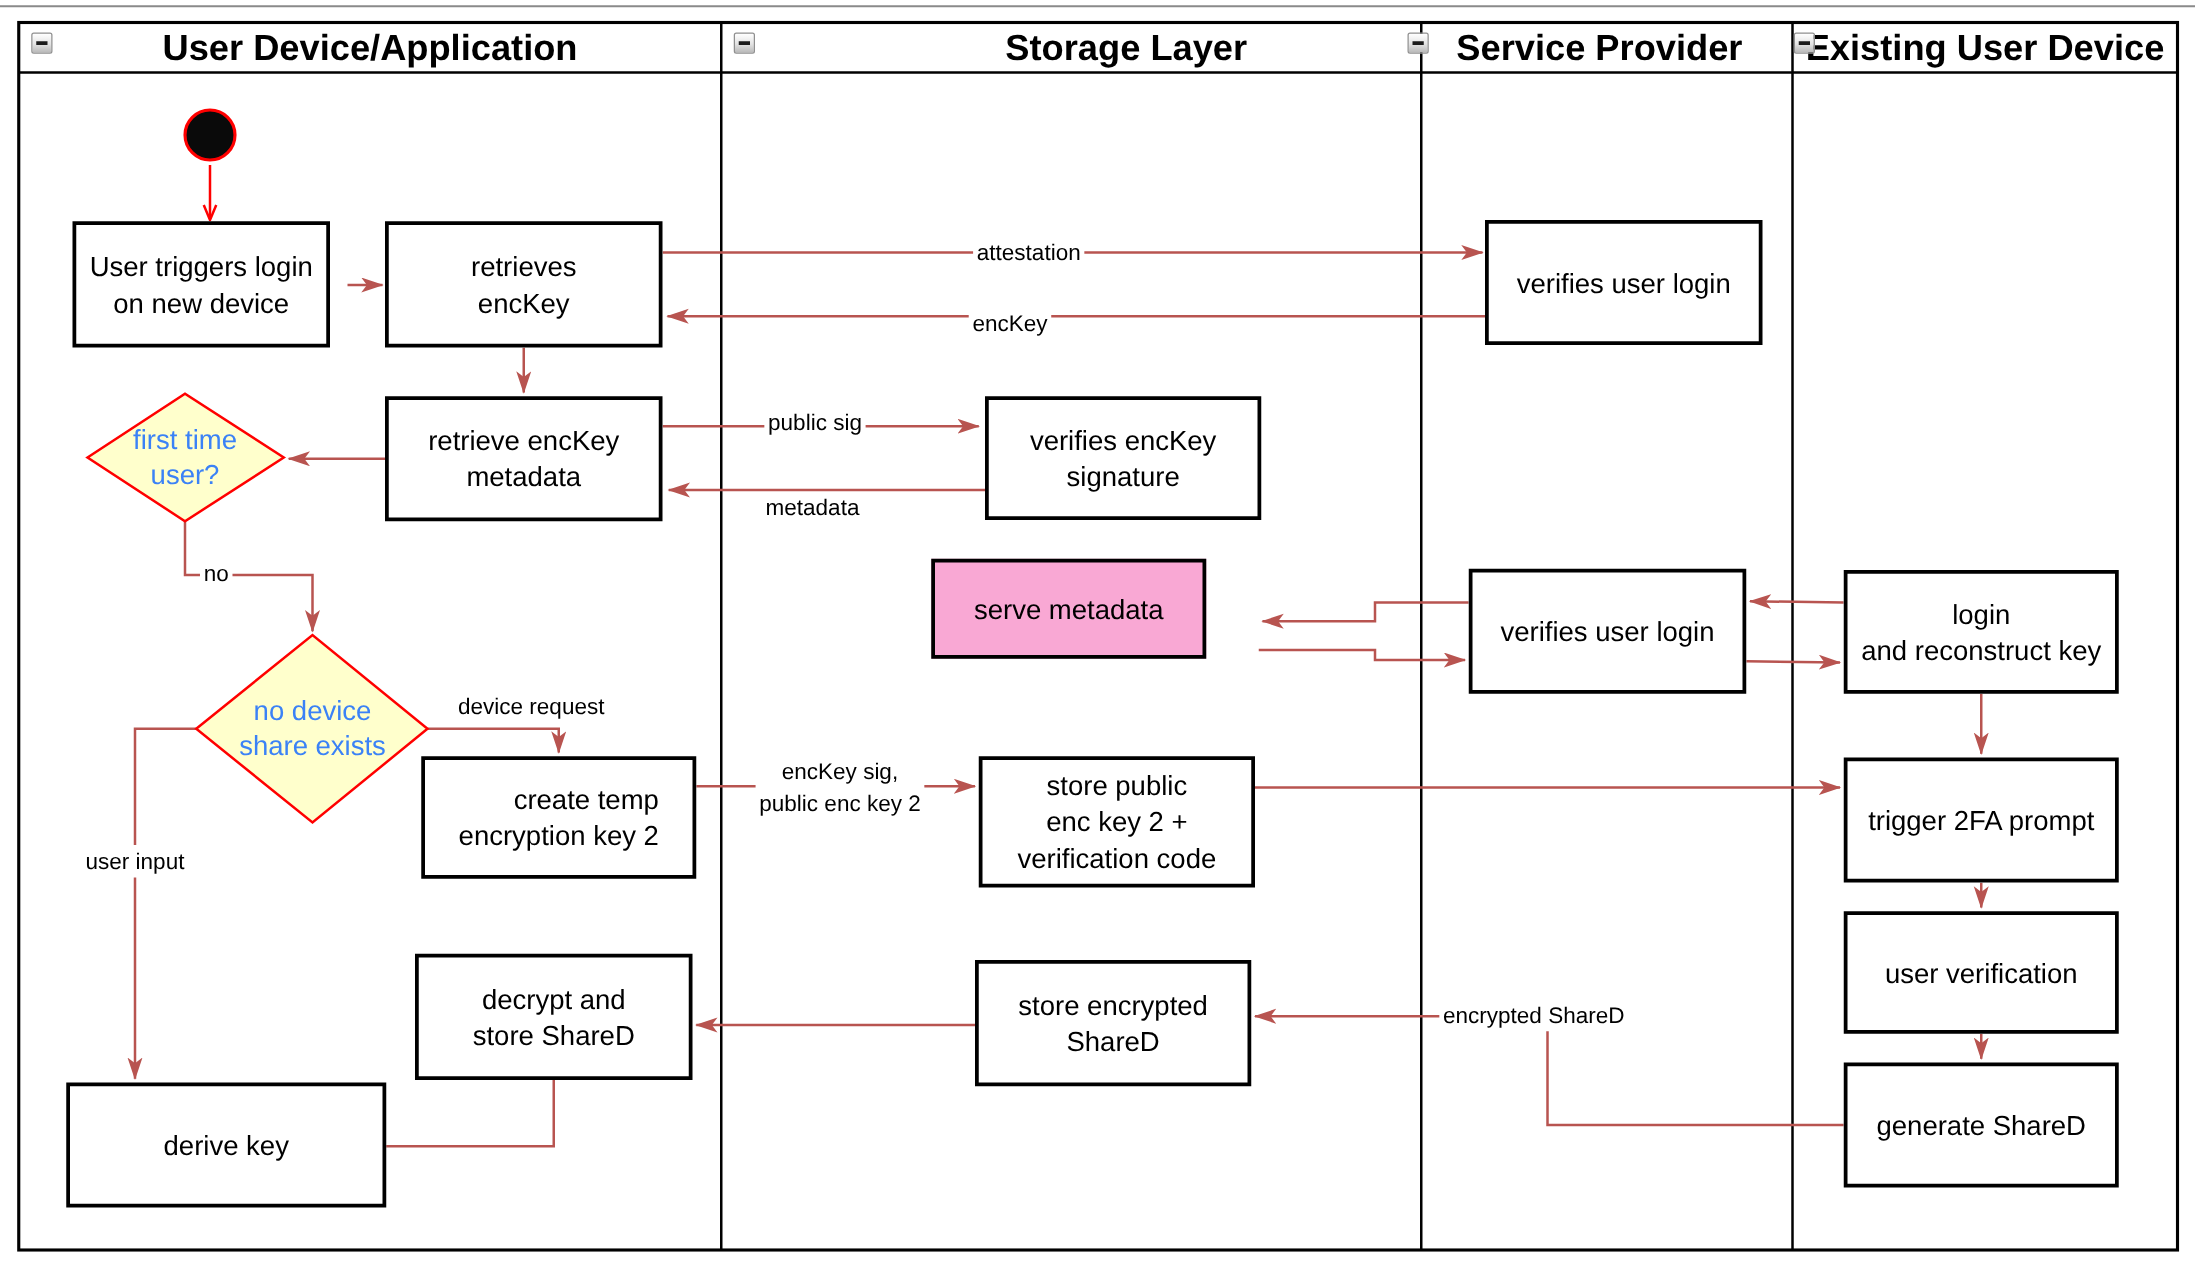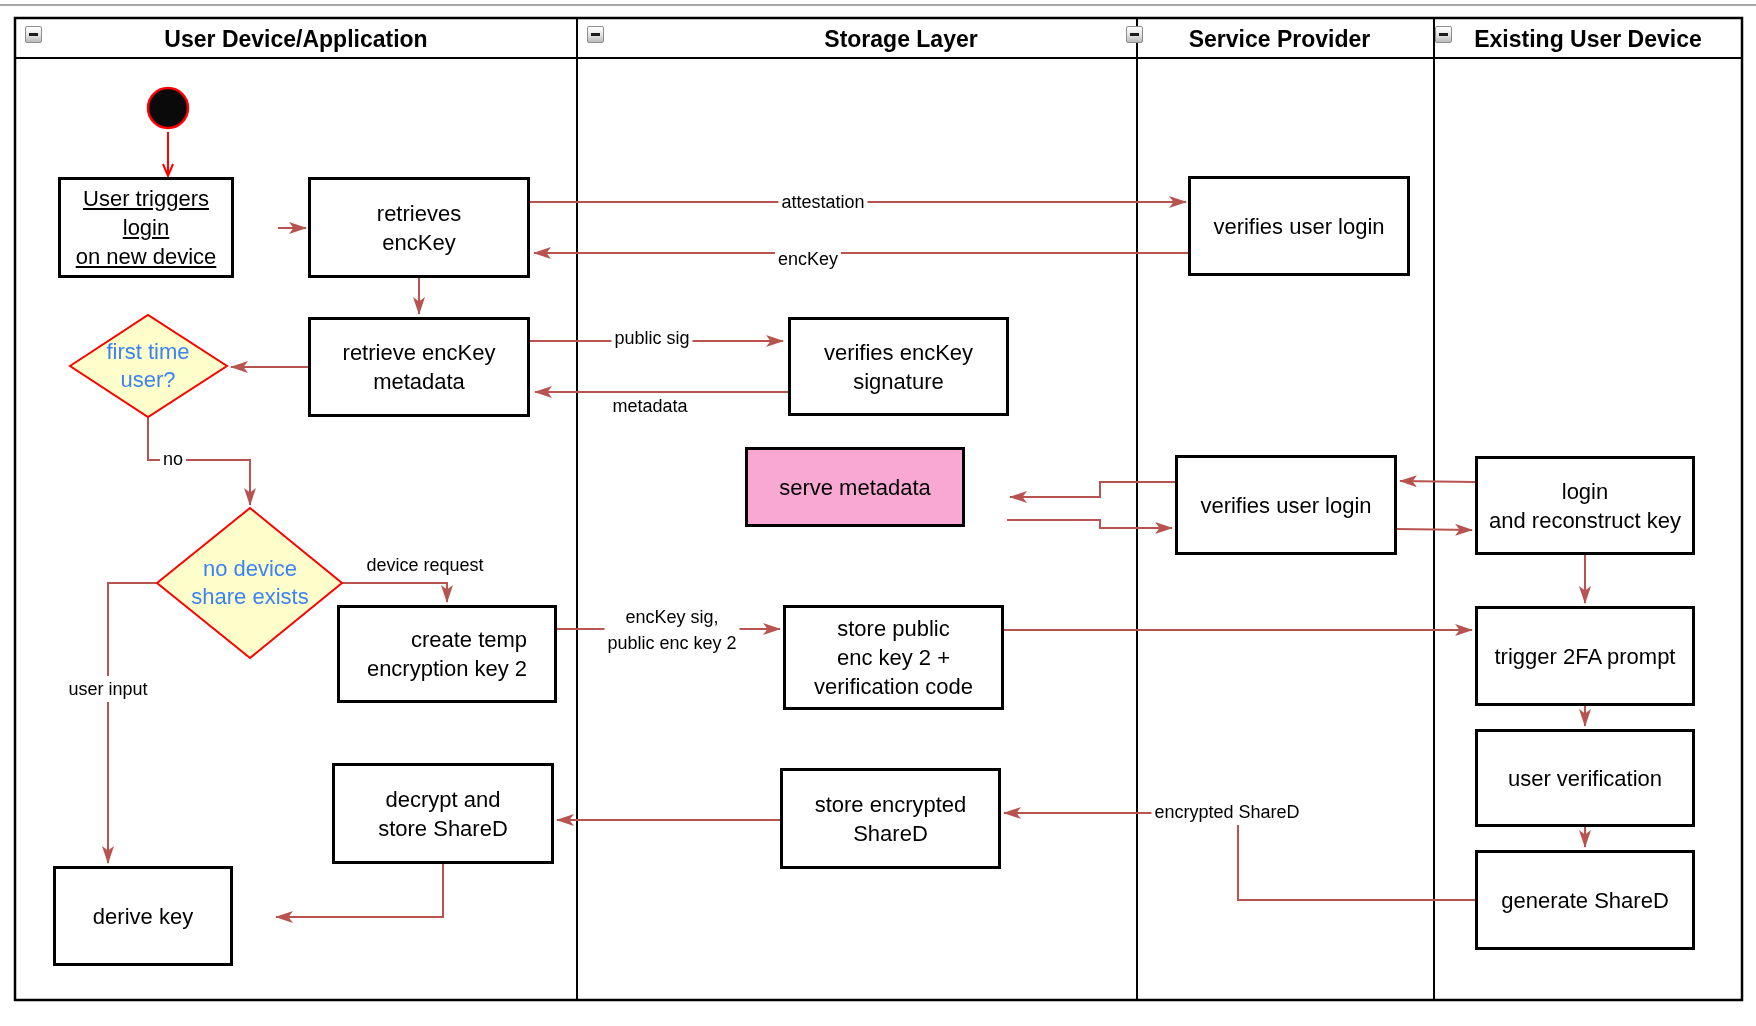--- a/index.html
+++ b/index.html
@@ -1,20 +1,20 @@
 <!DOCTYPE html>
 <html><head>
 <meta charset="utf-8">
 <style>
   html,body{margin:0;padding:0;background:#ffffff;}
   #stage{position:relative;width:1756px;height:1026px;background:#ffffff;
          font-family:"Liberation Sans","DejaVu Sans",sans-serif;overflow:hidden;}
   #wires{position:absolute;left:0;top:0;width:1756px;height:1026px;}
   .lane-header{position:absolute;top:20px;height:38px;display:flex;align-items:center;
-               justify-content:center;font-size:23px;font-weight:bold;color:#000;}
+               justify-content:center;font-size:29px;font-weight:bold;color:#000;}
   .collapse-btn{position:absolute;top:6px;width:17px;height:17px;box-sizing:border-box;
                 border:1px solid #8f8f8f;border-radius:2px;
                 background:linear-gradient(180deg,#ffffff 0%,#e3e3e3 55%,#b9b9b9 100%);
                 display:flex;align-items:center;justify-content:center;}
   .collapse-btn span{display:block;width:9px;height:2.5px;background:#1c1c1c;}
   .node{position:absolute;box-sizing:border-box;border:3px solid #000;background:#fff;
         display:flex;align-items:center;justify-content:center;text-align:center;
         font-size:22px;line-height:29px;color:#000;white-space:pre-line;}
   .dlabel{position:absolute;transform:translate(-50%,-50%);text-align:center;
           font-size:22px;line-height:28px;color:#3b82f6;white-space:pre-line;}
@@ -93,31 +93,31 @@
       </div>
     <span>Service Provider</span>
   </div>
   <div class="lane-header" style="left:1434px;width:308px;">
     <div class="collapse-btn" style="left:1px;">
         <span></span>
       </div>
     <span>Existing User Device</span>
   </div>
 
-  <div class="node" style="left: 58px; top: 177px; width: 176px; height: 101px; border-color: rgb(0, 0, 0); background: rgb(255, 255, 255); text-decoration: underline;">User triggers login
+  <div class="node" style="left: 58px; top: 177px; width: 206px; height: 101px; border-color: rgb(0, 0, 0); background: rgb(255, 255, 255);">User triggers login
 on new device</div>
   <div class="node" style="left: 308px; top: 177px; width: 222px; height: 101px; border-color: rgb(0, 0, 0); background: rgb(255, 255, 255);">retrieves
 encKey</div>
   <div class="node" style="left: 308px; top: 317px; width: 222px; height: 100px; border-color: rgb(0, 0, 0); background: rgb(255, 255, 255);">retrieve encKey
 metadata</div>
   <div class="node" style="left: 337px; top: 605px; width: 220px; height: 98px; border-color: rgb(0, 0, 0); background: rgb(255, 255, 255); text-align: right;">create temp
 encryption key 2</div>
   <div class="node" style="left: 332px; top: 763px; width: 222px; height: 101px; border-color: rgb(0, 0, 0); background: rgb(255, 255, 255);">decrypt and
 store ShareD</div>
-  <div class="node" style="left: 53px; top: 866px; width: 180px; height: 100px; border-color: rgb(0, 0, 0); background: rgb(255, 255, 255);">derive key</div>
+  <div class="node" style="left: 53px; top: 866px; width: 256px; height: 100px; border-color: rgb(0, 0, 0); background: rgb(255, 255, 255);">derive key</div>
 
   <div class="dlabel" style="left:148px;top:366px;">first time
 user?</div>
   <div class="dlabel" style="left:250px;top:583px;">no device
 share exists</div>
 
   <div class="node" style="left: 788px; top: 317px; width: 221px; height: 99px; border-color: rgb(0, 0, 0); background: rgb(255, 255, 255);">verifies encKey
 signature</div>
   <div class="node" style="left: 745px; top: 447px; width: 220px; height: 80px; border-color: rgb(0, 0, 0); background: #f9a8d4;">serve metadata</div>
   <div class="node" style="left: 783px; top: 605px; width: 221px; height: 105px; border-color: rgb(0, 0, 0); background: rgb(255, 255, 255);">store public

